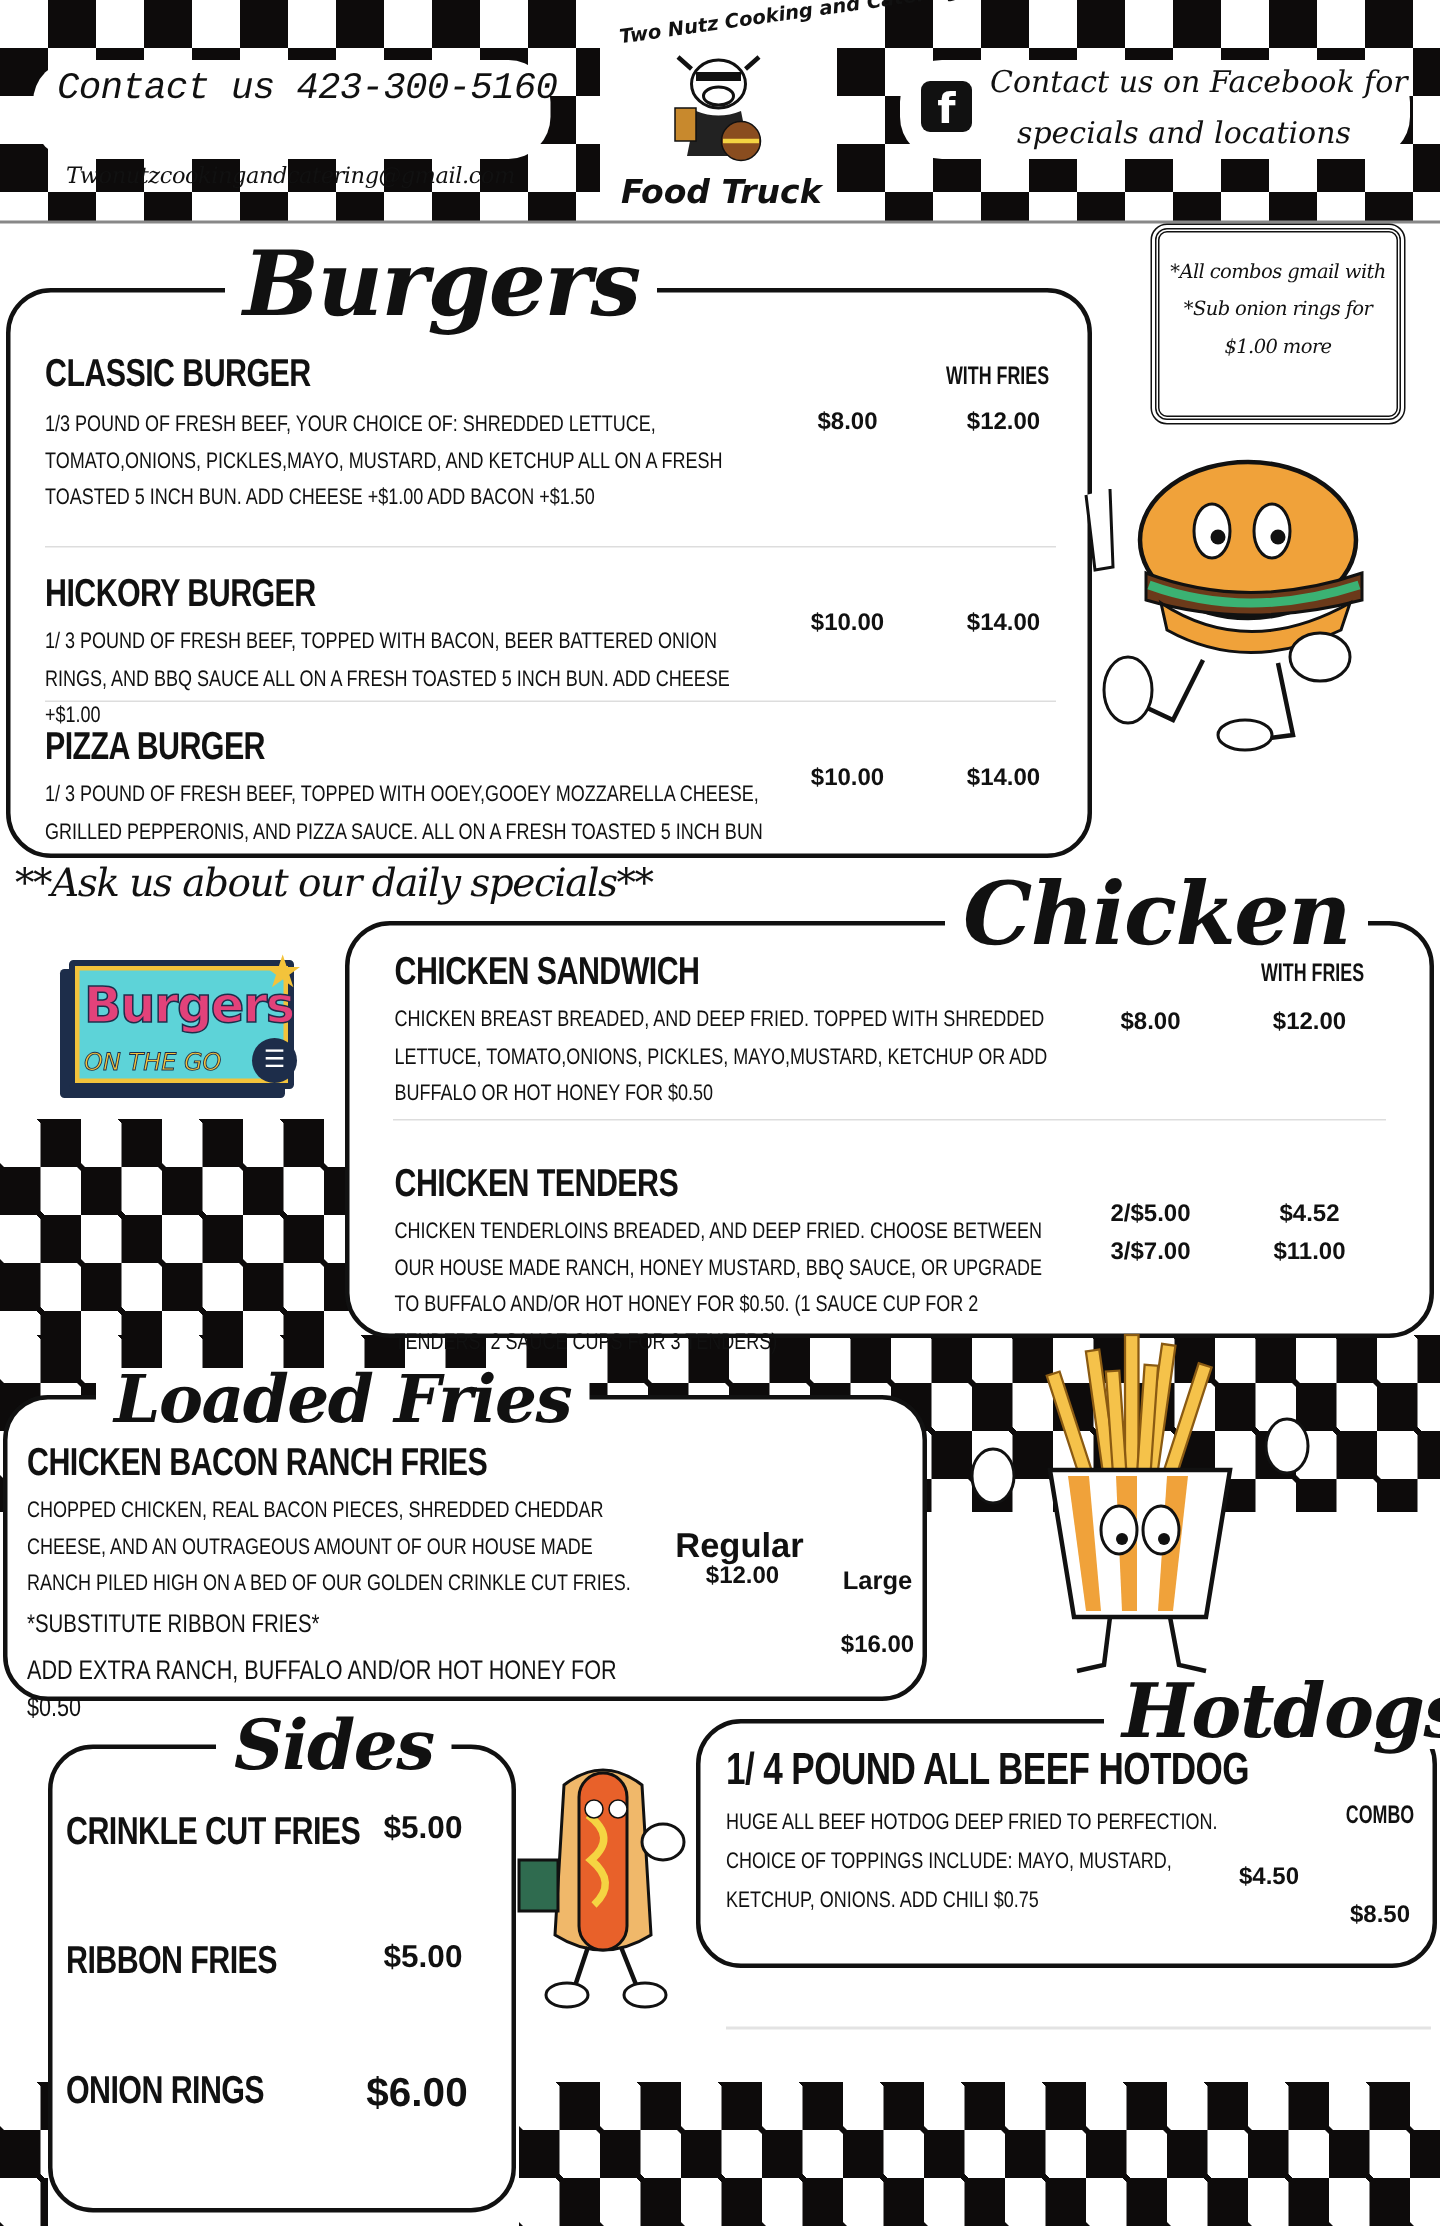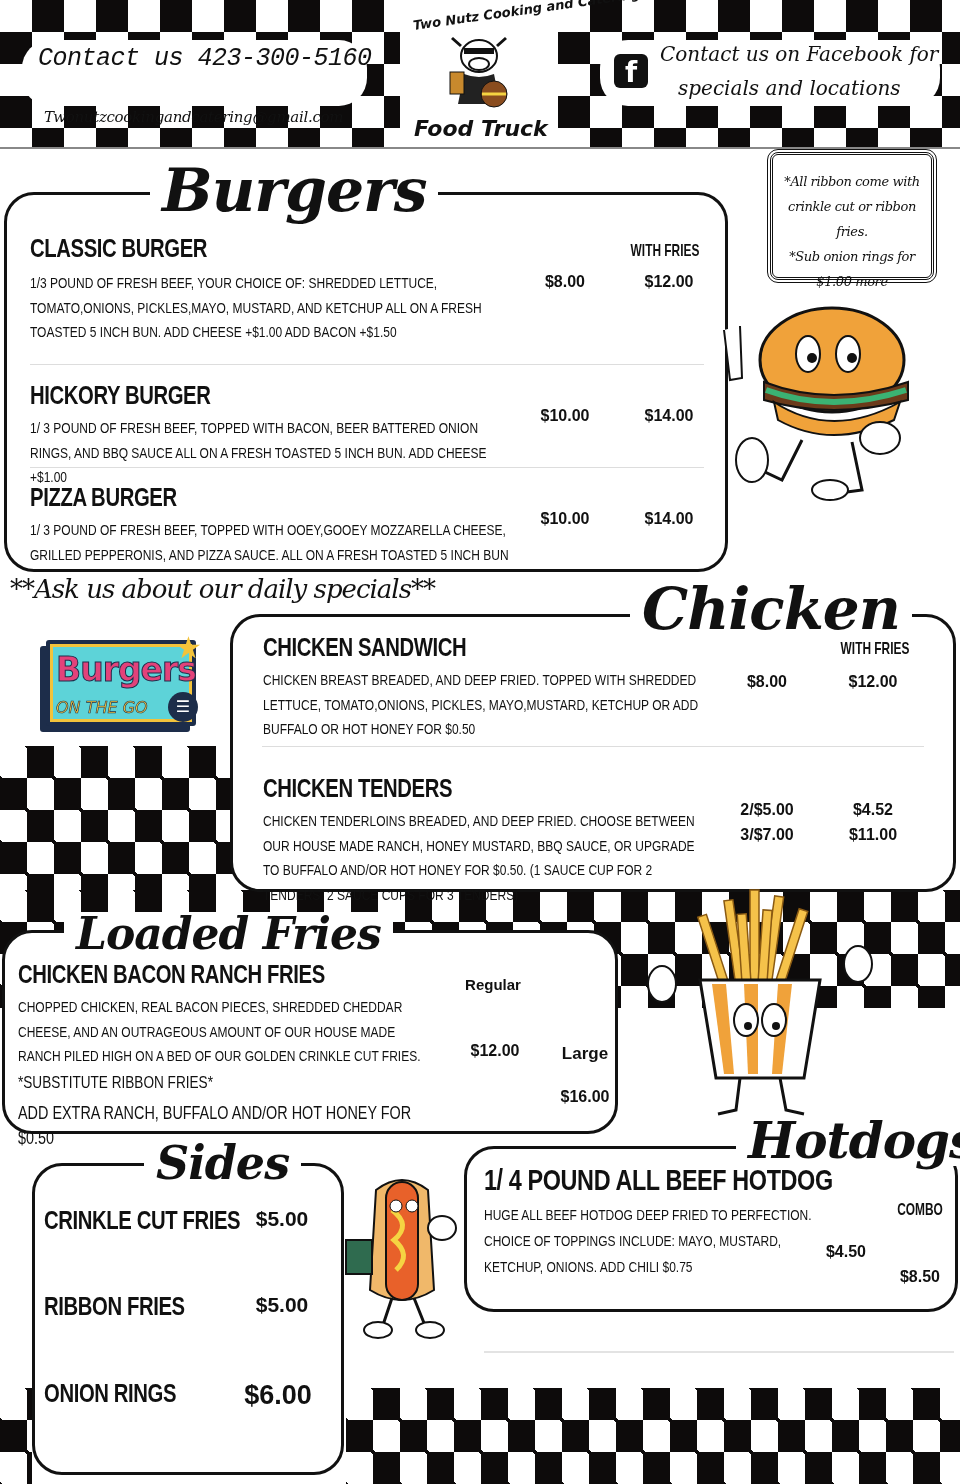--- a/index.html
+++ b/index.html
@@ -112,22 +112,21 @@
 
 <div>
   <div class="item-name" style="left:30px;top:482px;">PIZZA BURGER</div>
   <div class="item-desc" style="left:30px;top:518px;width:600px;">1/ 3 POUND OF FRESH BEEF, TOPPED WITH OOEY,GOOEY MOZZARELLA CHEESE, GRILLED PEPPERONIS, AND PIZZA SAUCE. ALL ON A FRESH TOASTED 5 INCH BUN</div>
   <div class="price" style="left:520px;top:510px;width:90px;">$10.00</div>
   <div class="price" style="left:624px;top:510px;width:90px;">$14.00</div>
 </div>
 
 <div class="note-box">
   <div class="note-text">
-    <div>*All ribbon come with</div>
-    <div>crinkle cut or ribbon fries.</div>
+    <div>*All combos gmail with</div>
     <div>*Sub onion rings for</div>
     <div>$1.00 more</div>
   </div>
 </div>
 
 <svg class="mascot" style="left:712px;top:290px;" width="215" height="215" viewBox="0 0 215 215">
   <ellipse cx="120" cy="70" rx="72" ry="52" fill="#f0a23a" stroke="#111" stroke-width="3"></ellipse>
   <ellipse cx="96" cy="64" rx="12" ry="18" fill="#fff" stroke="#111" stroke-width="2"></ellipse>
   <ellipse cx="136" cy="64" rx="12" ry="18" fill="#fff" stroke="#111" stroke-width="2"></ellipse>
   <circle cx="100" cy="68" r="5" fill="#111"></circle>
@@ -178,21 +177,21 @@
 </div>
 
 <div class="panel" style="left:2px;top:930px;width:616px;height:204px;"></div>
 <div class="section-title" style="left:64px;top:912px;font-size:44px;">Loaded Fries</div>
 
 <div>
   <div class="item-name" style="left:18px;top:959px;">CHICKEN BACON RANCH FRIES</div>
   <div class="item-desc" style="left:18px;top:995px;width:525px;">CHOPPED CHICKEN, REAL BACON PIECES, SHREDDED CHEDDAR CHEESE, AND AN OUTRAGEOUS AMOUNT OF OUR HOUSE MADE RANCH PILED HIGH ON A BED OF OUR GOLDEN CRINKLE CUT FRIES.</div>
   <div class="item-desc" style="left:18px;top:1071px;width:400px;font-size:17px;">*SUBSTITUTE RIBBON FRIES*</div>
   <div class="item-desc" style="left:18px;top:1101px;width:500px;font-size:18px;">ADD EXTRA RANCH, BUFFALO AND/OR HOT HONEY FOR $0.50</div>
-  <div class="price" style="left:450px;top:976px;width:86px;font-size:15px;">Regular</div>
+  <div class="price" style="left:450px;top:1017px;width:86px;font-size:23px;">Regular</div>
   <div class="price" style="left:542px;top:1044px;width:86px;font-size:17px;">Large</div>
   <div class="price" style="left:452px;top:1042px;width:86px;">$12.00</div>
   <div class="price" style="left:542px;top:1042px;width:86px;margin-top:46px;">$16.00</div>
 </div>
 
 <svg class="mascot" style="left:640px;top:884px;" width="240" height="240" viewBox="0 0 240 240">
   <g stroke="#8a5a12" stroke-width="1.5" fill="#f5c24a">
     <rect x="70" y="30" width="9" height="80" transform="rotate(-18 74 70)"></rect>
     <rect x="90" y="16" width="9" height="90" transform="rotate(-8 94 60)"></rect>
     <rect x="110" y="6" width="9" height="100"></rect>

